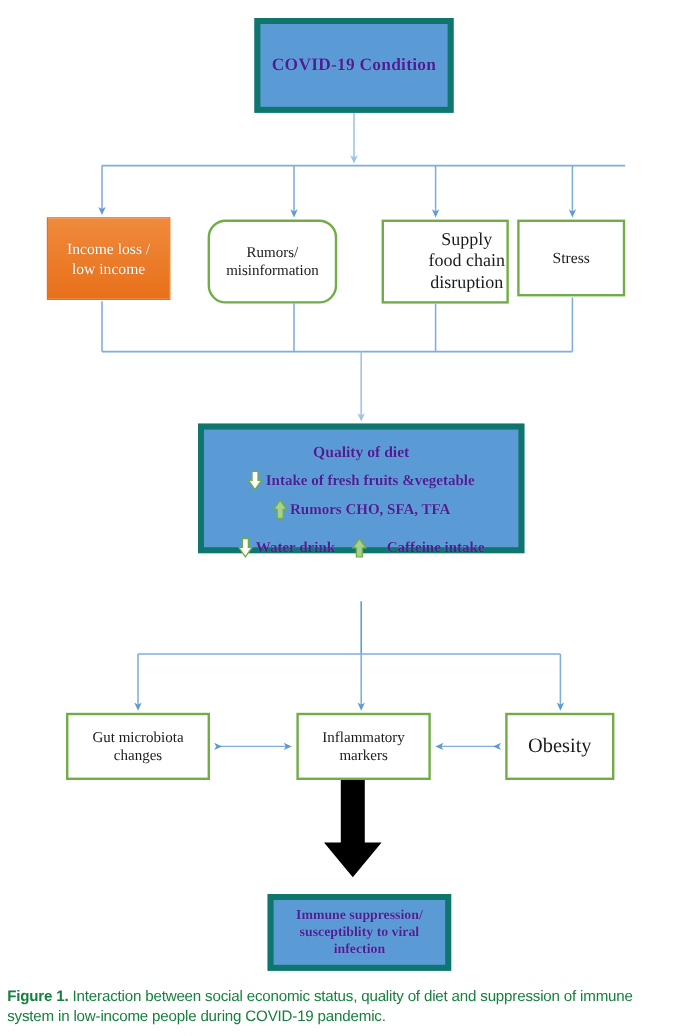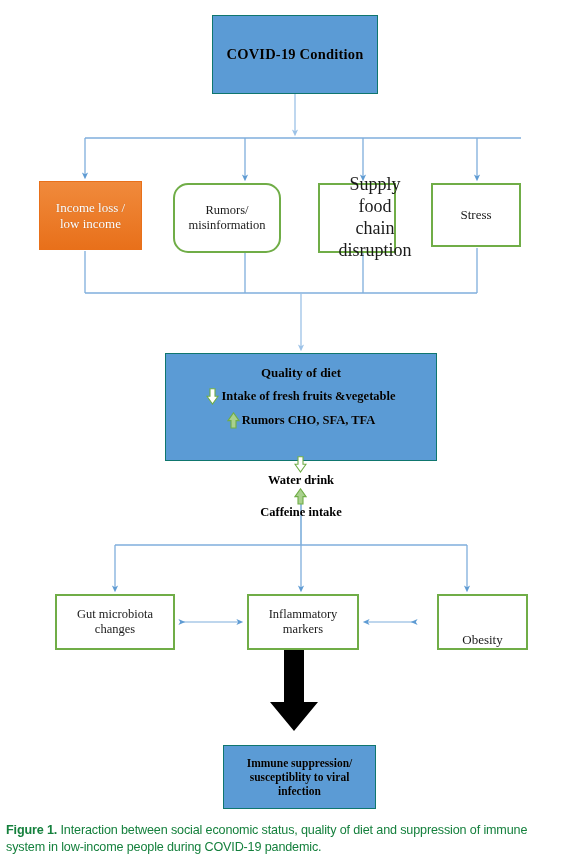--- a/index.html
+++ b/index.html
@@ -34,64 +34,64 @@
     display: flex;
     flex-direction: column;
     align-items: center;
     justify-content: center;
     text-align: center;
     line-height: 1.22;
     z-index: 3;
   }
   .node-blue {
     background: #5B9BD5;
-    border: 1px solid #0f766e;
-    color: #000000;
+    border: 5px solid #0f766e;
+    color: #4c1d95;
     font-weight: bold;
     text-shadow: 0 0 1px rgba(255,255,255,0.25);
   }
   .node-white {
     background: #ffffff;
     border: 2px solid #70AD47;
     color: #1a1a1a;
   }
   .node-orange {
     background: linear-gradient(180deg, #F08A3C 0%, #E8701A 100%);
     border: 1px solid #E8701A;
     color: #ffffff;
     text-shadow: 0 0 1px rgba(0,0,0,0.25);
   }
 
   
   #node-covid      { left: 212px; top: 15px;  width: 166px; height: 79px;  font-size: 14.5px; letter-spacing: .2px; }
   #node-income     { left: 39px;  top: 181px; width: 103px; height: 69px;  font-size: 13px; }
   #node-rumors     { left: 173px; top: 183px; width: 108px; height: 70px;  font-size: 12.5px; border-radius: 15px; }
-  #node-supply     { left: 318px; top: 183px; width: 78px;  height: 70px;  font-size: 18px; padding-left: 36px; }
+  #node-supply     { left: 318px; top: 183px; width: 106px;  height: 70px;  font-size: 15px; padding-left: 36px; }
   #node-stress     { left: 431px; top: 183px; width: 90px;  height: 64px;  font-size: 13px; }
   #node-diet       { left: 165px; top: 353px; width: 272px; height: 108px; font-size: 12.5px; justify-content: flex-start; padding-top: 11px; }
   #node-gut        { left: 55px;  top: 594px; width: 120px; height: 56px;  font-size: 12.5px; }
   #node-inflam     { left: 247px; top: 594px; width: 112px; height: 56px;  font-size: 12.5px; }
-  #node-obesity    { left: 437px; top: 594px; width: 91px;  height: 56px;  font-size: 13px; justify-content: flex-end; }
+  #node-obesity    { left: 421px; top: 594px; width: 91px;  height: 56px;  font-size: 17px; }
   #node-immune     { left: 223px; top: 745px; width: 153px; height: 64px;  font-size: 11.5px; }
 
   .diet-title {
     font-weight: bold;
     font-size: 13px;
     margin-bottom: 7px;
   }
   .diet-line {
     display: flex;
     align-items: center;
     justify-content: center;
     width: 100%;
     margin-bottom: 7px;
     font-weight: bold;
     white-space: nowrap;
   }
-  .diet-line.l3 { margin-top: 20px; flex-direction: column; }
+  .diet-line.l3 { margin-top: 8px; }
   .diet-line .gap { display: inline-block; width: 14px; }
 
   
   .fat-arrow {
     display: inline-block;
     width: 13px;
     height: 17px;
     flex: 0 0 auto;
     margin-right: 2px;
     position: relative;

